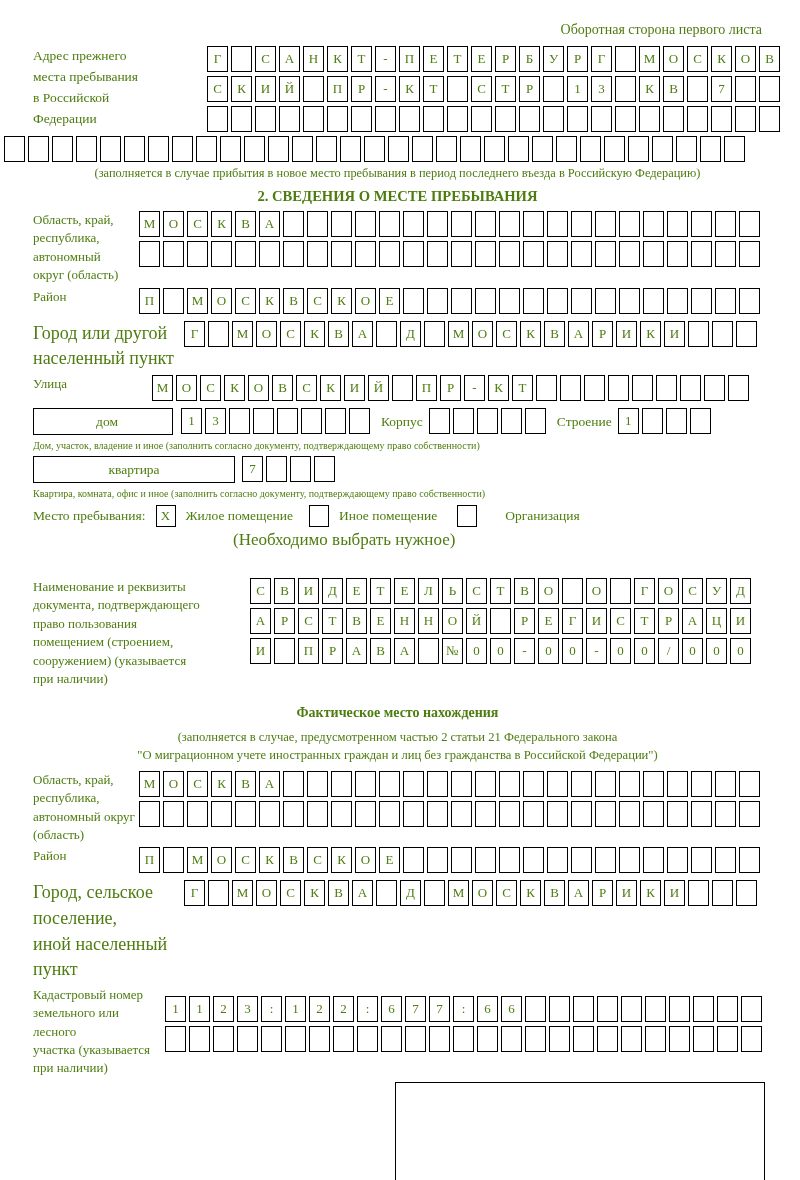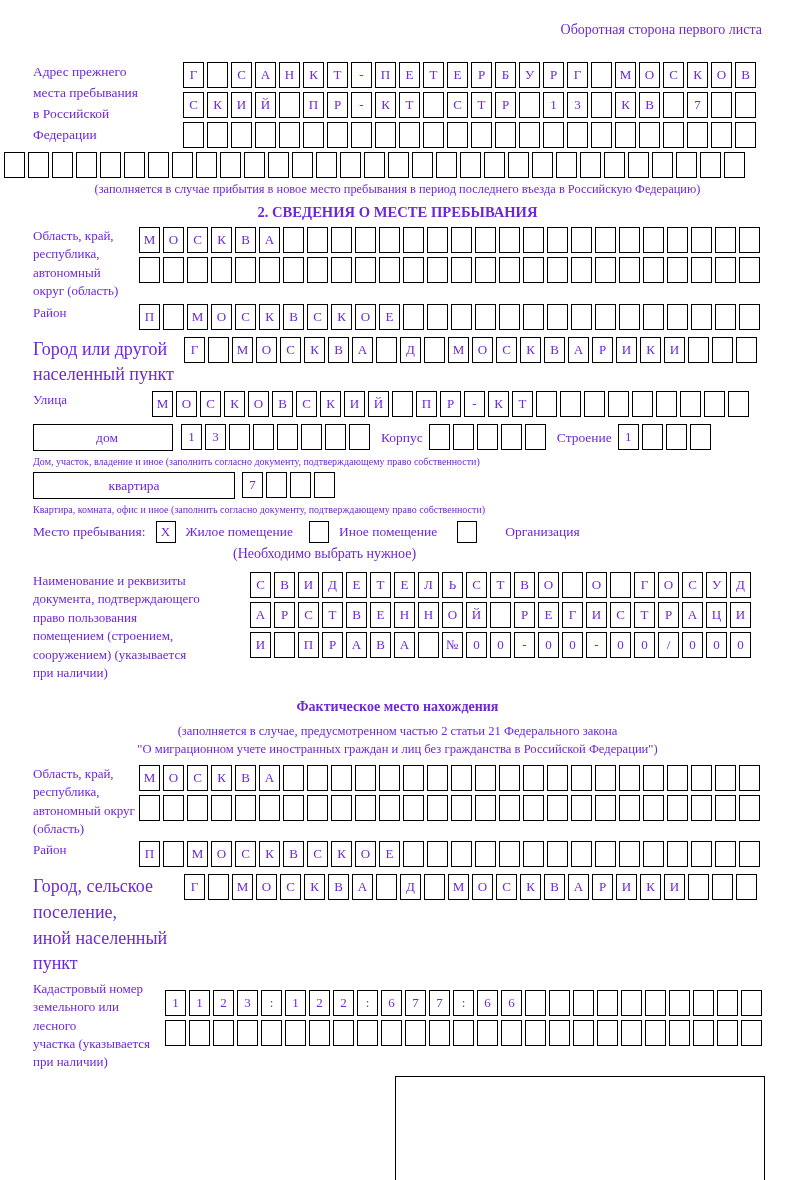--- a/index.html
+++ b/index.html
@@ -1,53 +1,53 @@
 <!DOCTYPE html>
 <html><head>
 <meta charset="utf-8">
 <style>
   html,body{margin:0;padding:0;background:#fff;}
   .page{
     width:800px;height:1180px;box-sizing:border-box;position:relative;
-    padding:22px 38px 0 33px;background:#fff;color:#6d28d9;
+    padding:22px 38px 0 33px;background:#fff;color:#4d7c0f;
     font-family:"Liberation Serif","DejaVu Serif",serif;overflow:hidden;
   }
   .hdr{text-align:right;font-size:14px;}
   .field-row{display:flex;align-items:flex-start;margin-bottom:3px;}
   .lbl{font-size:13px;line-height:1.42;white-space:pre-line;flex:0 0 auto;}
   .w-addr{width:150px;font-size:13.5px;line-height:1.55;}
   .w-reg{width:106px;}
   .w-city{width:151px;font-size:18px;}
   .w-street{width:119px;}
   .w-doc{width:217px;}
   .w-kad{width:132px;}
   .cells-row{display:flex;height:26px;margin-bottom:4px;}
   .cell{
     flex:0 0 auto;width:21px;height:26px;box-sizing:border-box;
     border:1.6px solid #000;margin-right:3px;text-align:center;
     font-size:13px;line-height:23px;overflow:hidden;
   }
-  .addr-block{display:flex;margin-top:24px;}
+  .addr-block{display:flex;margin-top:8px;gap:24px;}
   .extra-row{margin-left:-29px;}
   .caption-center{text-align:center;font-size:12.4px;margin:1px 0 2px;}
   .sec-title{text-align:center;font-weight:bold;font-size:14.6px;margin:7px 0 6px;}
   .house-line{display:flex;align-items:flex-start;margin:3px 0 2px;}
   .wide-box{border:1.6px solid #000;height:27px;box-sizing:border-box;text-align:center;font-size:13.5px;line-height:25px;flex:0 0 auto;}
   .house-box{width:140px;margin-right:8px;padding-left:8px;}
   .apt-box{width:202px;margin-right:7px;}
   .inline-lbl{font-size:13.5px;line-height:27px;margin:0 6px 0 8px;flex:0 0 auto;}
   .caption-left{font-size:10px;margin:1px 0 5px;}
   .stay-line{display:flex;align-items:center;font-size:13.5px;margin-top:6px;}
   .checkbox{width:20px;height:22px;border:1.6px solid #000;box-sizing:border-box;text-align:center;font-size:13px;line-height:19px;flex:0 0 auto;}
   .cb-1{margin-left:10px;}
   .cb-2{margin-left:16px;}
   .cb-3{margin-left:20px;}
   .opt-lbl{margin-left:10px;}
   .opt-3{margin-left:28px;}
-  .note{font-size:14px;margin:3px 0 10px 200px;}
+  .note{font-size:17px;margin:3px 0 28px 200px;}
   .doc-block{margin-top:4px;}
   .fact-title{text-align:center;font-weight:bold;font-size:14px;margin:16px 0 9px;}
   .fact-cap{text-align:center;font-size:12.6px;margin-bottom:3px;}
   .fact-caps{margin-bottom:8px;}
   .kad-rows{margin-top:10px;}
   .stamp-box{width:370px;height:178px;border:1.7px solid #000;box-sizing:border-box;margin-left:362px;margin-top:4px;}
 </style>
 </head>
 <body>
 

